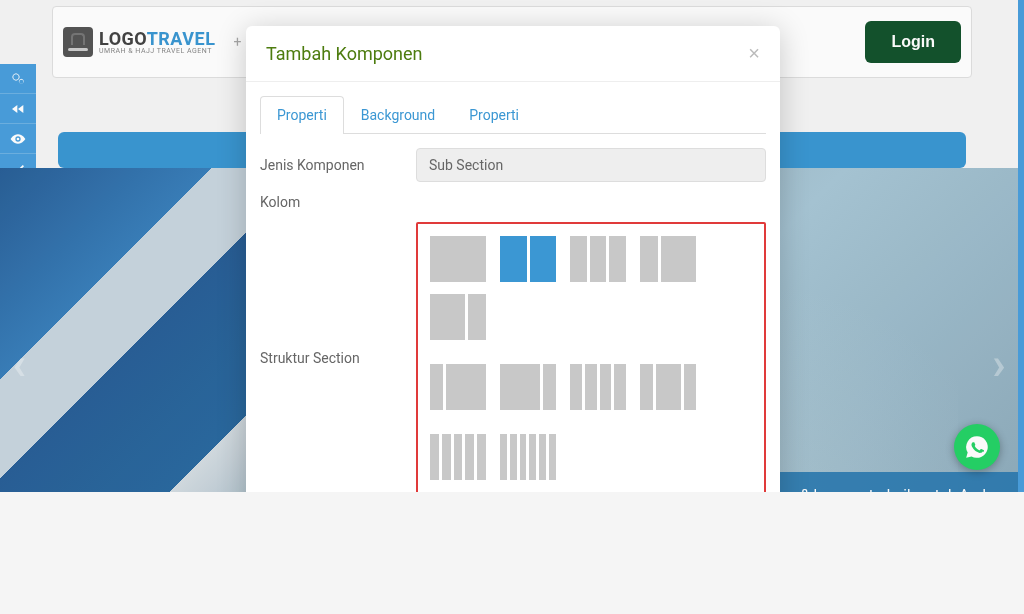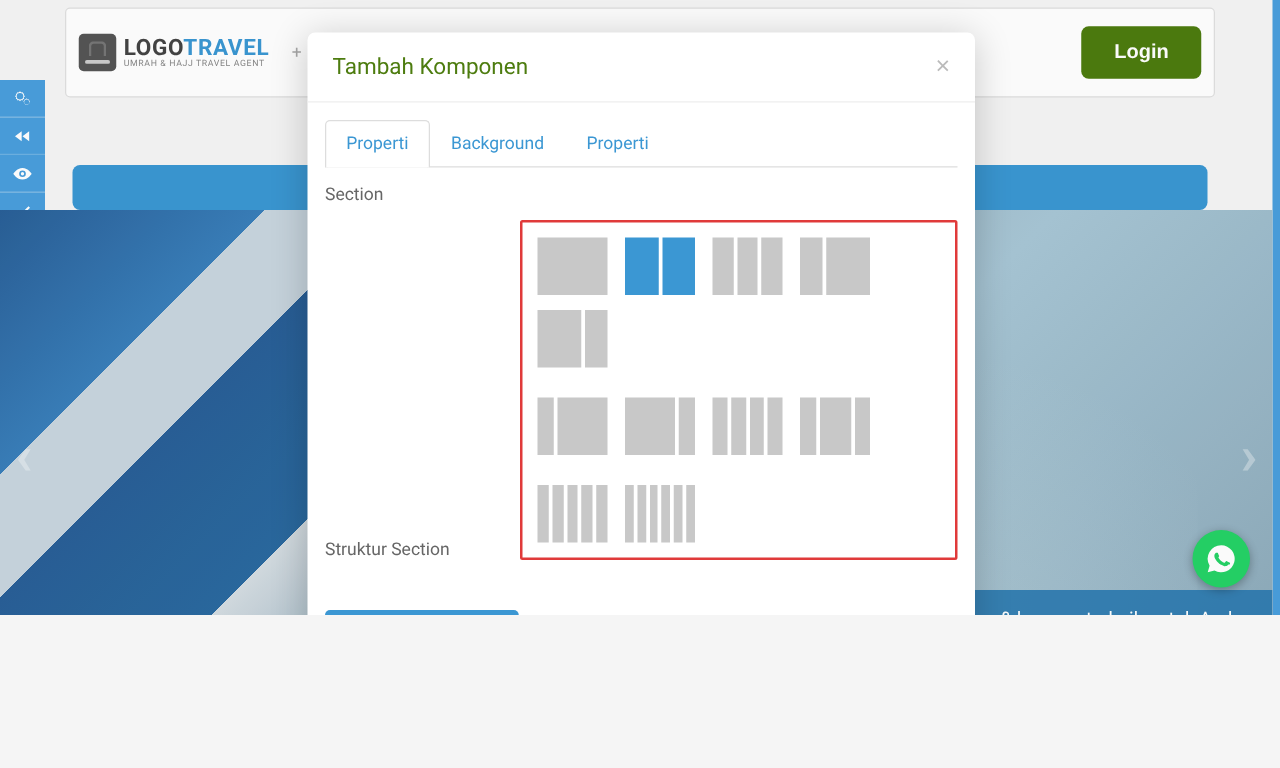--- a/index.html
+++ b/index.html
@@ -16,21 +16,21 @@
 .top-bar { position: absolute; left: 52px; top: 6px; right: 52px; height: 72px; background: #fff; border: 1px solid #e0e0e0; border-radius: 4px; display: flex; align-items: center; padding: 0 10px; }
 .logo { display: flex; align-items: center; gap: 6px; }
 .logo-icon { width: 30px; height: 30px; border-radius: 4px; background: #555; position: relative; }
 .logo-icon::after { content: ""; position: absolute; left: 5px; right: 5px; bottom: 6px; height: 3px; background: #ccc; border-radius: 2px; }
 .logo-icon::before { content: ""; position: absolute; left: 8px; right: 8px; top: 6px; height: 10px; border: 2px solid #777; border-radius: 4px 4px 0 0; border-bottom: none; }
 .logo-text { line-height: 1; }
 .logo-text .l1 { font-size: 18px; font-weight: 700; color: #444; letter-spacing: 0.5px; }
 .logo-text .l1 .accent { color: #3b97d3; }
 .logo-text .l2 { font-size: 7px; color: #888; letter-spacing: 0.5px; }
 .add-nav { margin-left: 18px; color: #aaa; font-size: 14px; }
-.login-btn { margin-left: auto; background: #4d7c0f; color: #fff; border: none; border-radius: 6px; padding: 12px 26px; font-size: 16px; font-weight: 600; cursor: pointer; }
+.login-btn { margin-left: auto; background: #14532d; color: #fff; border: none; border-radius: 6px; padding: 12px 26px; font-size: 16px; font-weight: 600; cursor: pointer; }
 
 .blue-bar { position: absolute; left: 58px; right: 58px; top: 132px; height: 36px; background: #3b97d3; border-radius: 6px; }
 
 .hero { position: absolute; left: 0; right: 6px; top: 168px; height: 392px; background: linear-gradient(135deg, #295f97 0%, #3a7fba 15%, #c8d6df 15%, #c8d6df 22%, #295f97 22%, #2a6aa0 35%, #d5dde2 35%, #9fb8c6 45%, #a8c6d6 60%, #8ba9b8 100%); overflow: hidden; }
 .hero-arrow { position: absolute; top: 50%; transform: translateY(-50%); width: 26px; height: 44px; color: rgba(255,255,255,0.35); font-size: 44px; font-weight: 700; display: flex; align-items: center; justify-content: center; cursor: pointer; }
 .hero-arrow.left { left: 6px; }
 .hero-arrow.right { right: 6px; }
 .caption-box { position: absolute; right: 0; bottom: 42px; background: rgba(40,120,175,0.88); color: #fff; padding: 14px 24px 14px 24px; text-align: right; min-width: 300px; }
 .caption-title { font-size: 36px; font-weight: 700; font-style: italic; margin-bottom: 6px; }
 .caption-sub { font-size: 15px; }
@@ -154,24 +154,28 @@
       <button class="modal-close">×</button>
     </div>
     <div class="modal-body">
       <div class="tabs">
         <div class="tab active">Properti</div>
         <div class="tab">Background</div>
         <div class="tab">Properti</div>
       </div>
 
       <div class="form-row">
-        <div class="form-label">Section</div>
-      </div>
-
-      <div class="form-row" style="align-items:flex-end">
+        <div class="form-label">Jenis Komponen</div>
+        <div class="form-control">Sub Section</div>
+      </div>
+      <div class="form-row">
+        <div class="form-label">Kolom</div>
+      </div>
+
+      <div class="form-row" style="align-items:center">
         <div class="form-label">Struktur Section</div>
         <div class="struct-box" style="flex:1">
           <div class="struct-grid" id="struct-grid">
               <div class="layout-opt">
                 <div class="col" style="flex: 1 1 0%;"></div>
               </div>
               <div class="layout-opt selected">
                 <div class="col" style="flex: 1 1 0%;"></div>
                 <div class="col" style="flex: 1 1 0%;"></div>
               </div>

